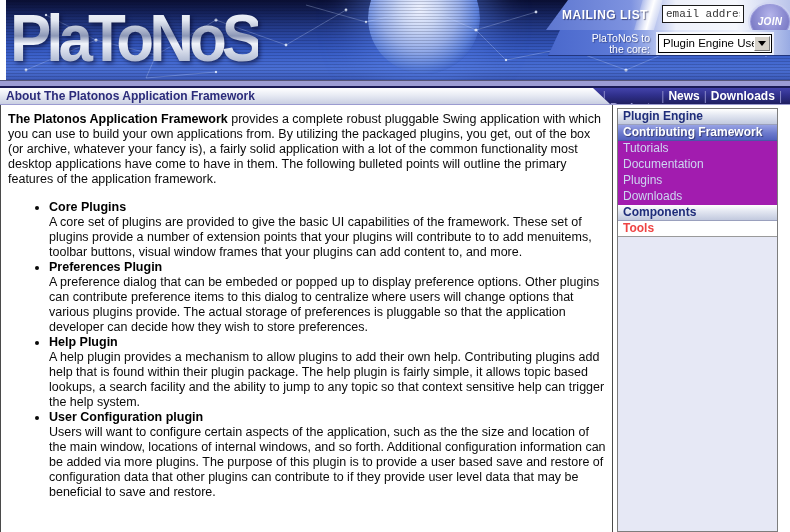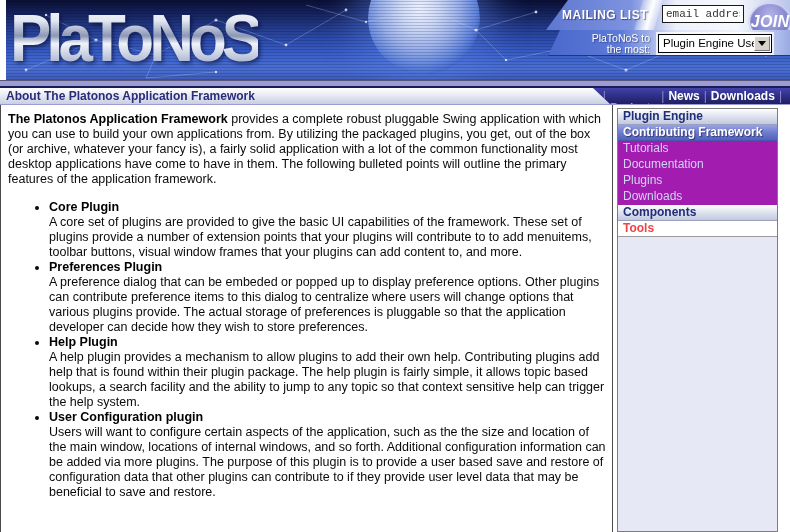--- a/index.html
+++ b/index.html
@@ -31,21 +31,21 @@
     background:linear-gradient(90deg, rgba(255,255,255,.2), #fff 60%, rgba(255,255,255,.3));
     transform:skewX(-16deg); }
   .ml-label { position:absolute; left:16px; top:8px; color:#fff; font-weight:bold; font-size:12px;
     letter-spacing:.5px; text-shadow:1px 1px 1px rgba(0,0,40,.5); }
   .ml-input { position:absolute; left:116px; top:5px; width:82px; height:18px;
     border:1px solid #1a1a1a; background:#fff; font-family:"Liberation Mono", monospace;
     font-size:11px; color:#333; padding:0 3px; }
   .join-btn { position:absolute; right:6px; top:4px; width:40px; height:35px; border-radius:50%;
     background:radial-gradient(ellipse at 50% 32%, #b4b4ea 0%, #8a8ad0 55%, #6c6cba 100%);
     border:1px solid #9a9ada; box-shadow:0 0 0 2px rgba(205,210,240,.55);
-    color:#fff; font-weight:bold; font-style:italic; font-size:16px; cursor:pointer;
+    color:#fff; font-weight:bold; font-style:italic; font-size:10px; cursor:pointer;
     display:flex; align-items:center; justify-content:center; letter-spacing:.3px; }
   .ml-row2 { position:relative; height:26px; border-bottom:1px solid #22367e;
     background:linear-gradient(90deg,#4a68cc 0%,#5d7ad8 30%,#dfe5f8 52%,#eef2fc 78%,#8ea2e0 100%);
     clip-path:polygon(14px 0, 100% 0, 100% 100%, 2px 100%); }
   .sub-label { position:absolute; left:28px; top:3px; width:76px; text-align:right;
     color:#fff; font-size:10.5px; line-height:11px; text-shadow:1px 1px 1px rgba(0,0,40,.4); }
   .dropdown { position:absolute; left:112px; top:4px; width:114px; height:19px; background:#fff;
     border:1px solid #000; box-shadow:0 0 0 2px rgba(255,255,255,.75); cursor:pointer; }
   .dropdown .dd-text { position:absolute; left:4px; top:0; line-height:17px; font-size:11.5px; color:#000;
     white-space:nowrap; }
@@ -137,21 +137,21 @@
     <div class="mailing">
       <div class="ml-row1">
         <div class="ml-stripe"></div>
         <div class="ml-label">MAILING LIST</div>
         <input class="ml-input" type="text" value="email address" style="">
         <button class="join-btn">JOIN</button>
       </div>
       <div class="ml-row2">
         <div class="sub-label">
           <span>PlaToNoS to</span><br>
-          <span>the most:</span>
+          <span>the core:</span>
         </div>
         <div class="dropdown">
           <span class="dd-text">Plugin Engine Users</span>
           <span class="dd-arrow">
             <span class="tri"></span>
           </span>
         </div>
       </div>
     </div>
   </div>
@@ -168,21 +168,21 @@
       <span class="nav-link">Downloads</span>
       <span class="sep">|</span>
     </div>
   </div>
 
   <div class="content">
     <div class="main-col">
       <p><b>The Platonos Application Framework</b><span> provides a complete robust pluggable Swing application with which you can use to build your own applications from. By utilizing the packaged plugins, you get, out of the box (or archive, whatever your fancy is), a fairly solid application with a lot of the common functionality most desktop applications have come to have in them. The following bulleted points will outline the primary features of the application framework.</span></p>
       <ul class="feature-list">
         <li>
-          <b class="fl-title">Core Plugin</b>
+          <b class="fl-title">Core Plugins</b>
           <span>A core set of plugins are provided to give the basic UI capabilities of the framework. These set of plugins provide a number of extension points that your plugins will contribute to to add menuitems, toolbar buttons, visual window frames that your plugins can add content to, and more.</span>
         </li>
         <li>
           <b class="fl-title">Preferences Plugin</b>
           <span>A preference dialog that can be embeded or popped up to display preference options. Other plugins can contribute preference items to this dialog to centralize where users will change options that various plugins provide. The actual storage of preferences is pluggable so that the application developer can decide how they wish to store preferences.</span>
         </li>
         <li>
           <b class="fl-title">Help Plugin</b>
           <span>A help plugin provides a mechanism to allow plugins to add their own help. Contributing plugins add help that is found within their plugin package. The help plugin is fairly simple, it allows topic based lookups, a search facility and the ability to jump to any topic so that context sensitive help can trigger the help system.</span>
         </li>

